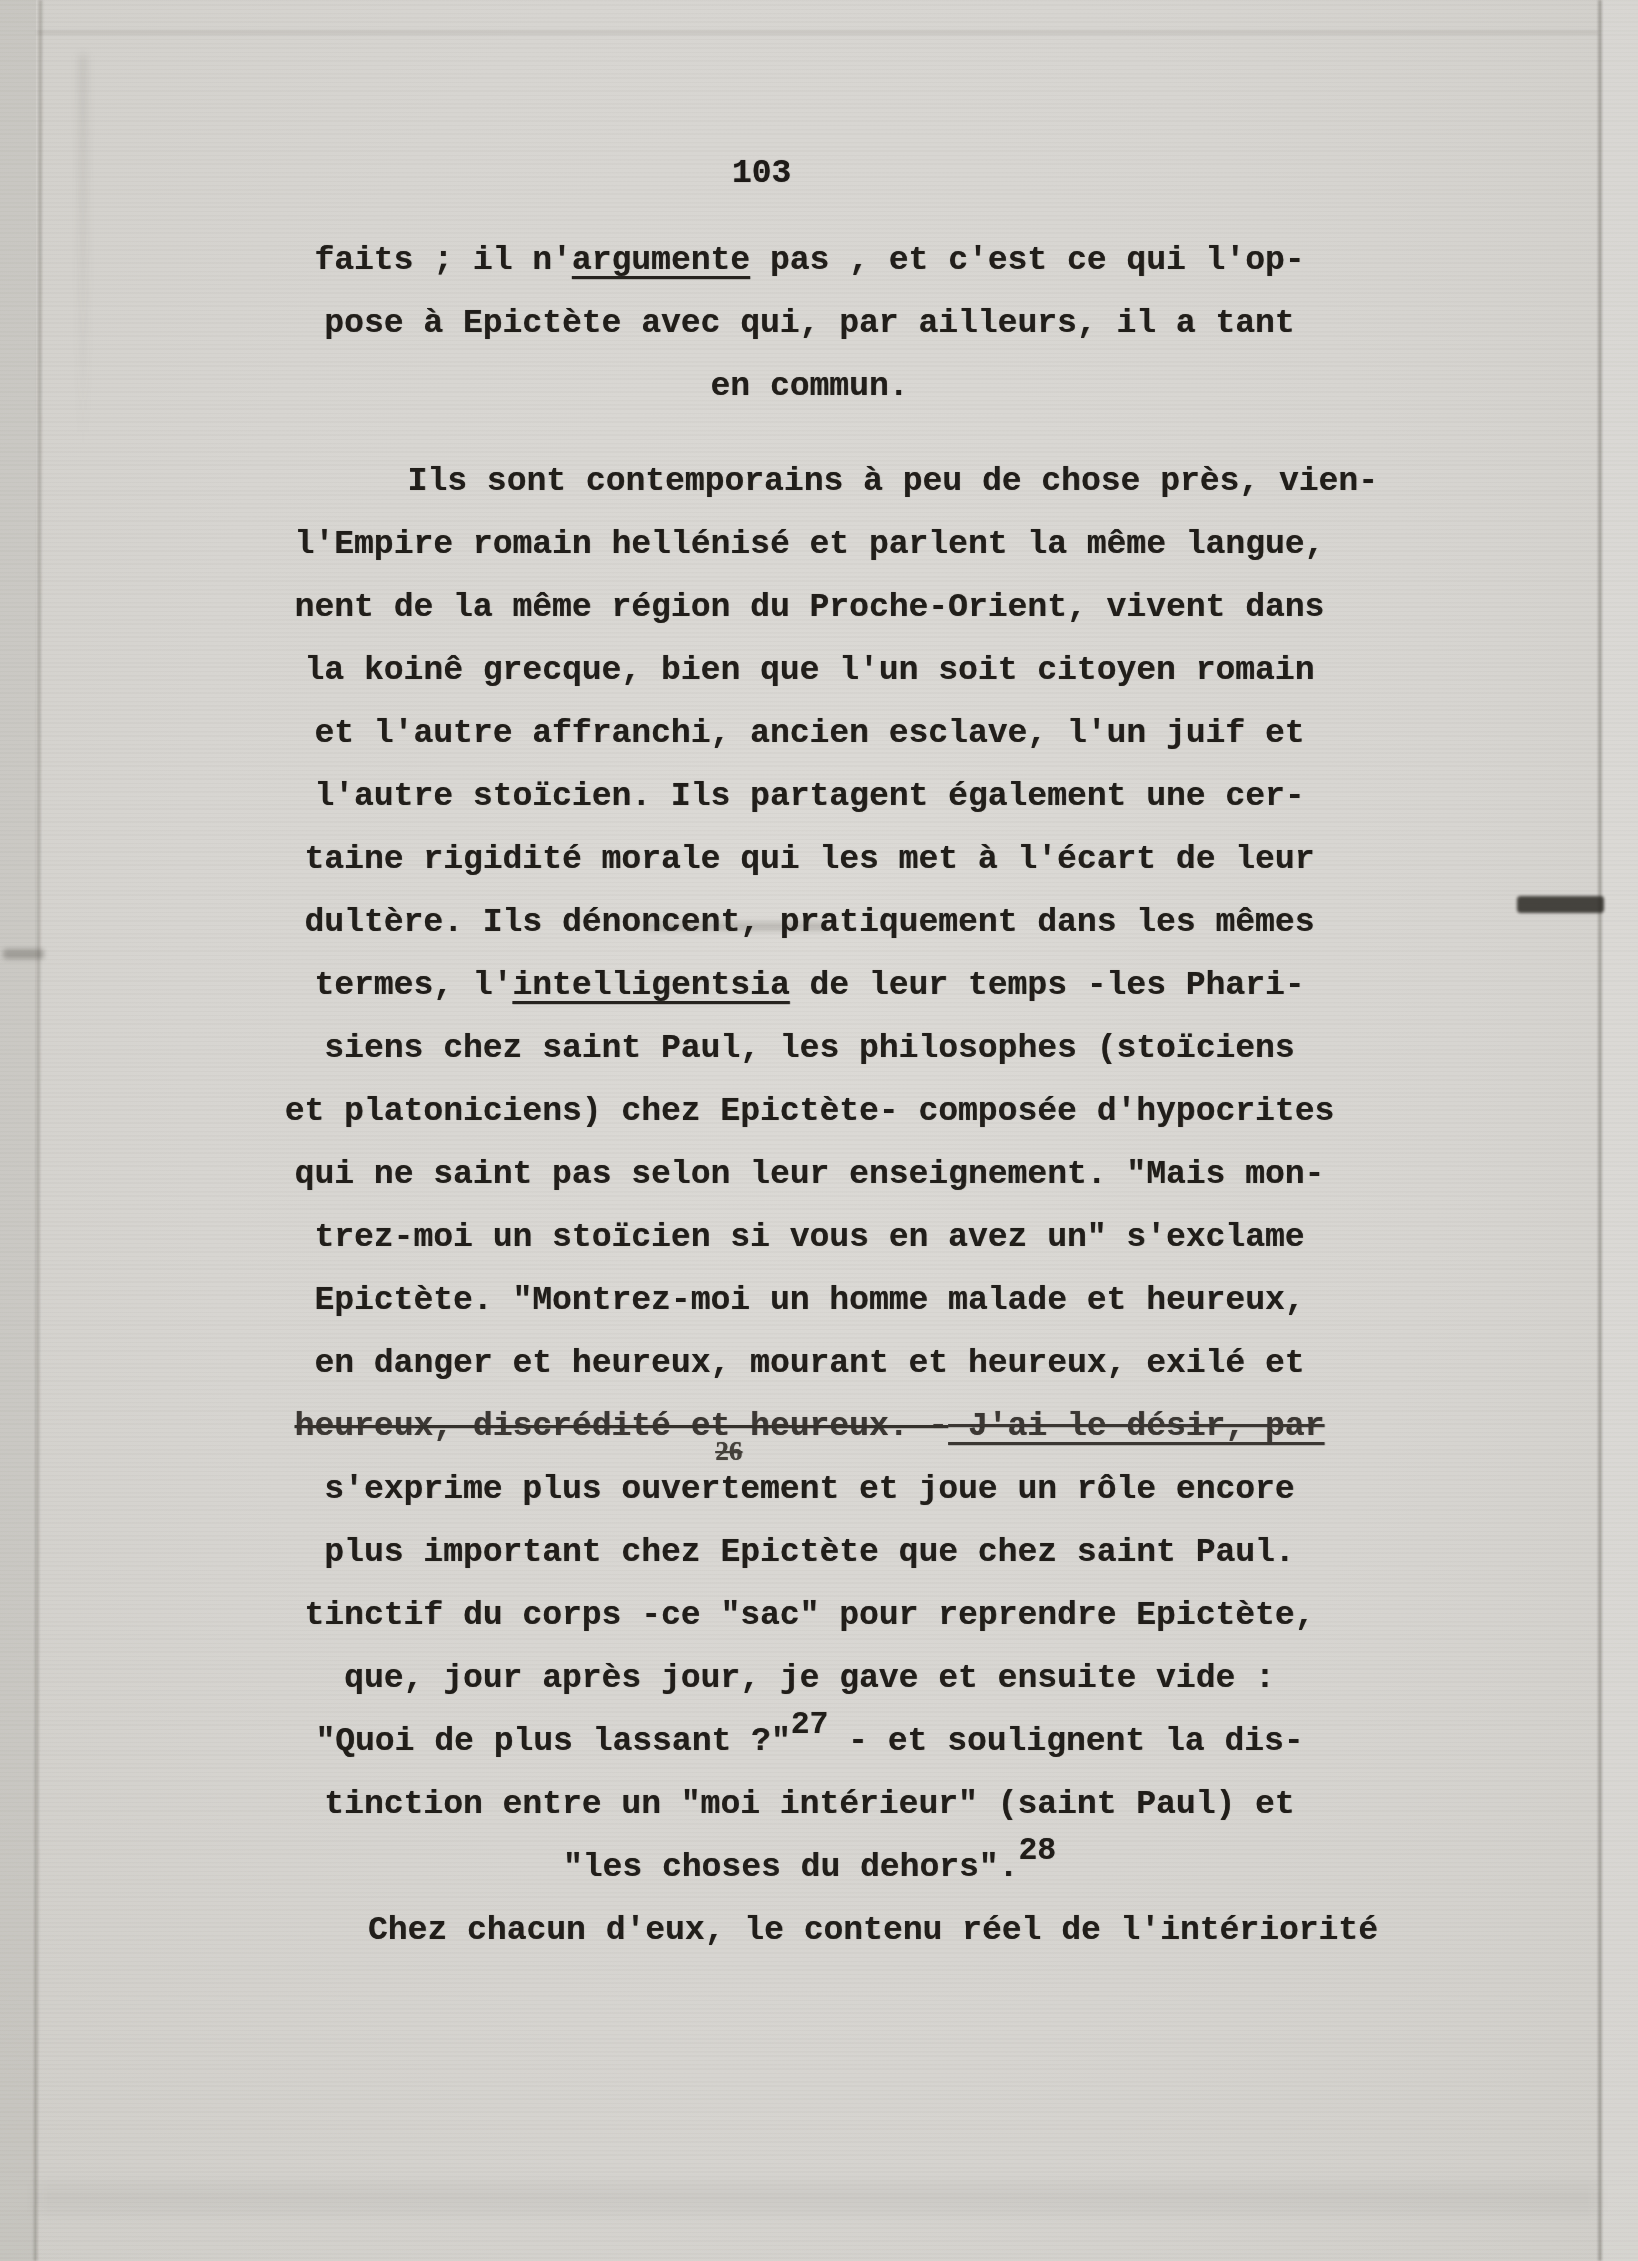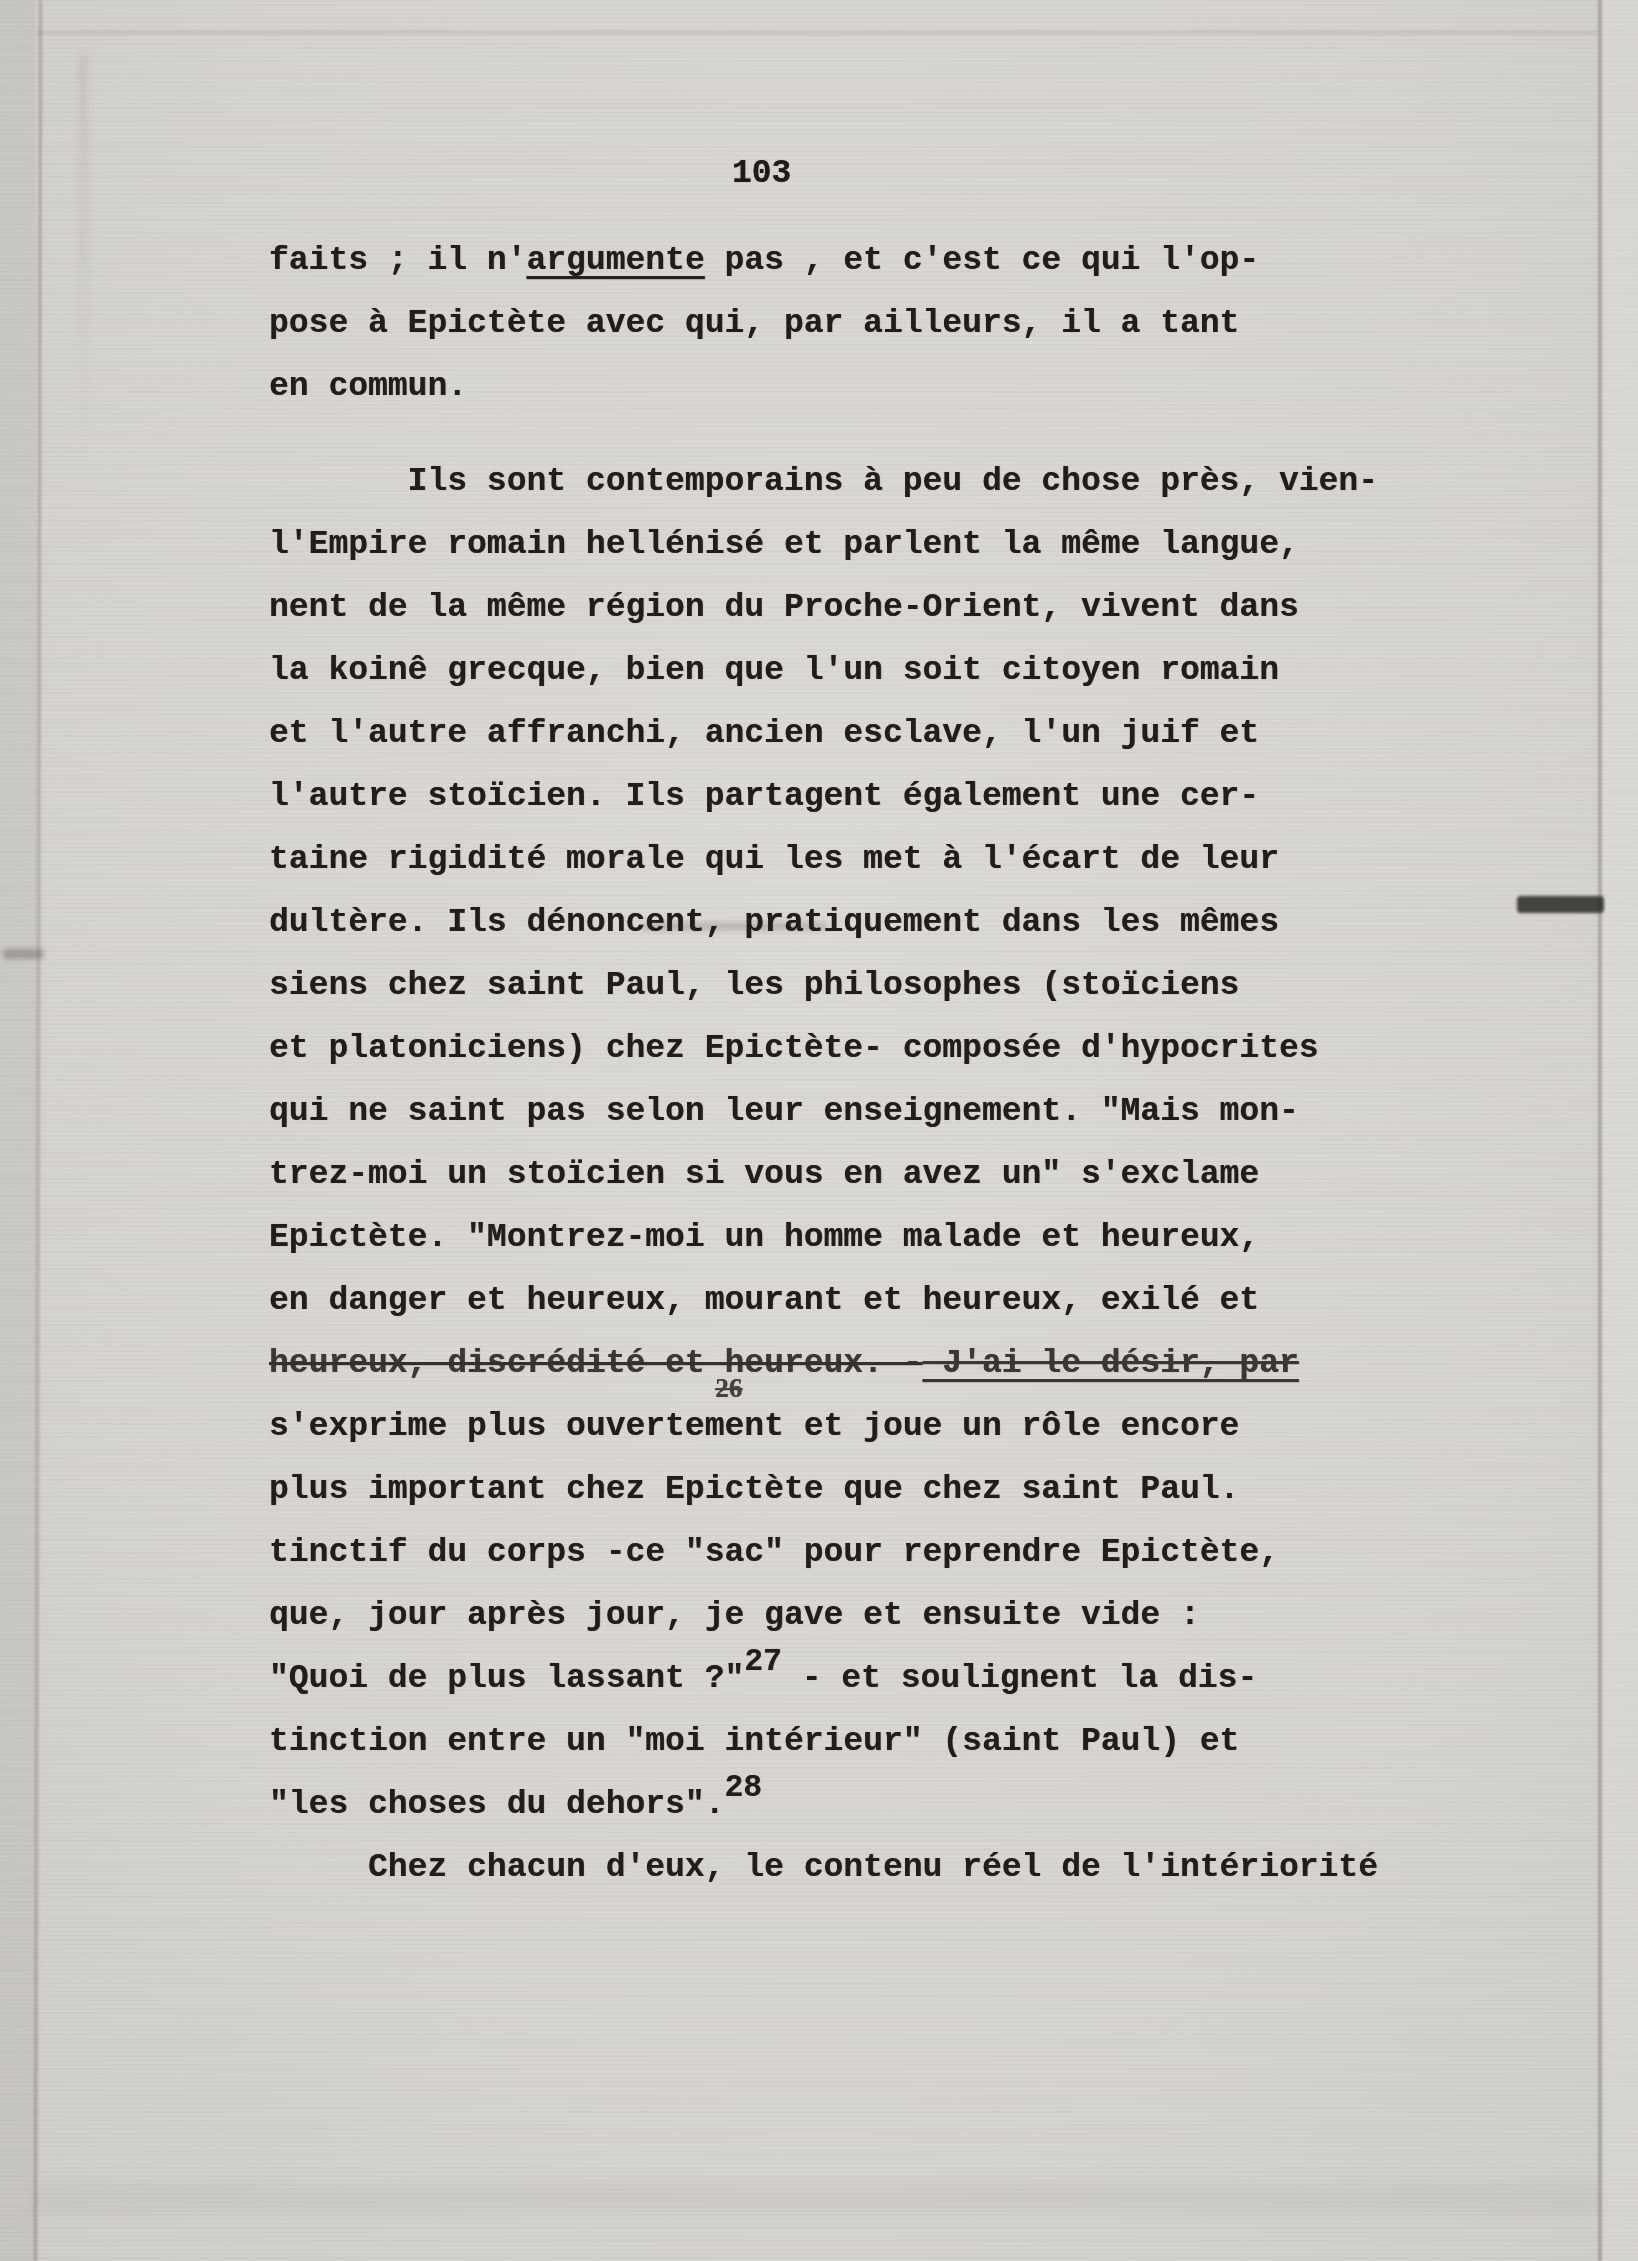--- a/index.html
+++ b/index.html
@@ -35,20 +35,21 @@
   
   .pagenum{
     position:absolute;left:732px;top:155px;
     font-size:33px;font-weight:700;color:#1e1b18;
     text-shadow:0 0 0.9px rgba(30,27,23,0.75);
   }
   .text-block{
     position:absolute;left:269px;top:229px;width:1081px;
     font-size:33px;font-weight:700;color:#211e1a;
     text-shadow:0.3px 0.3px 0.7px rgba(33,30,26,0.65);
+    text-align:center;
   }
   .tline{position:relative;height:63px;line-height:63px;white-space:pre;}
   .tline.gap{margin-top:32px;}
   .u{text-decoration:underline;text-decoration-thickness:2.8px;text-underline-offset:7.4px;text-decoration-color:#26231f;}
   .strike{text-decoration:line-through;text-decoration-thickness:2.5px;color:#3b3733;text-decoration-color:#34312c;}
   .strike.u{text-decoration:line-through underline;text-underline-offset:7.4px;}
   .sup{position:relative;top:-0.55em;font-size:0.95em;}
   .below-note{
     position:absolute;top:41px;line-height:normal;font-size:0.82em;
     color:#45413b;text-decoration:line-through;text-decoration-thickness:1.8px;font-family:Liberation Serif, serif;
@@ -77,20 +78,21 @@
       <div class="tline"><span>pose à Epictète avec qui, par ailleurs, il a tant</span></div>
       <div class="tline"><span>en commun.</span></div>
       <div class="tline gap" style="padding-left: 7ch;"><span>Ils sont contemporains à peu de chose près, vien-</span></div>
       <div class="tline"><span>l'Empire romain hellénisé et parlent la même langue,</span></div>
       <div class="tline"><span>nent de la même région du Proche-Orient, vivent dans</span></div>
       <div class="tline"><span>la koinê grecque, bien que l'un soit citoyen romain</span></div>
       <div class="tline"><span>et l'autre affranchi, ancien esclave, l'un juif et</span></div>
       <div class="tline"><span>l'autre stoïcien. Ils partagent également une cer-</span></div>
       <div class="tline"><span>taine rigidité morale qui les met à l'écart de leur</span></div>
       <div class="tline"><span>dultère. Ils dénoncent, pratiquement dans les mêmes</span></div>
+      <div class="tline"><span>termes, l'</span><span class="u">intelligentsia</span><span> de leur temps -les Phari-</span></div>
       <div class="tline"><span>siens chez saint Paul, les philosophes (stoïciens</span></div>
       <div class="tline"><span>et platoniciens) chez Epictète- composée d'hypocrites</span></div>
       <div class="tline"><span>qui ne saint pas selon leur enseignement. "Mais mon-</span></div>
       <div class="tline"><span>trez-moi un stoïcien si vous en avez un" s'exclame</span></div>
       <div class="tline"><span>Epictète. "Montrez-moi un homme malade et heureux,</span></div>
       <div class="tline"><span>en danger et heureux, mourant et heureux, exilé et</span></div>
       <div class="tline"><span class="strike">heureux, discrédité et heureux. -</span><span class="u strike"> J'ai le désir, par</span><span class="below-note" style="left: 33ch;">26</span></div>
       <div class="tline"><span>s'exprime plus ouvertement et joue un rôle encore</span></div>
       <div class="tline"><span>plus important chez Epictète que chez saint Paul.</span></div>
       <div class="tline"><span>tinctif du corps -ce "sac" pour reprendre Epictète,</span></div>

